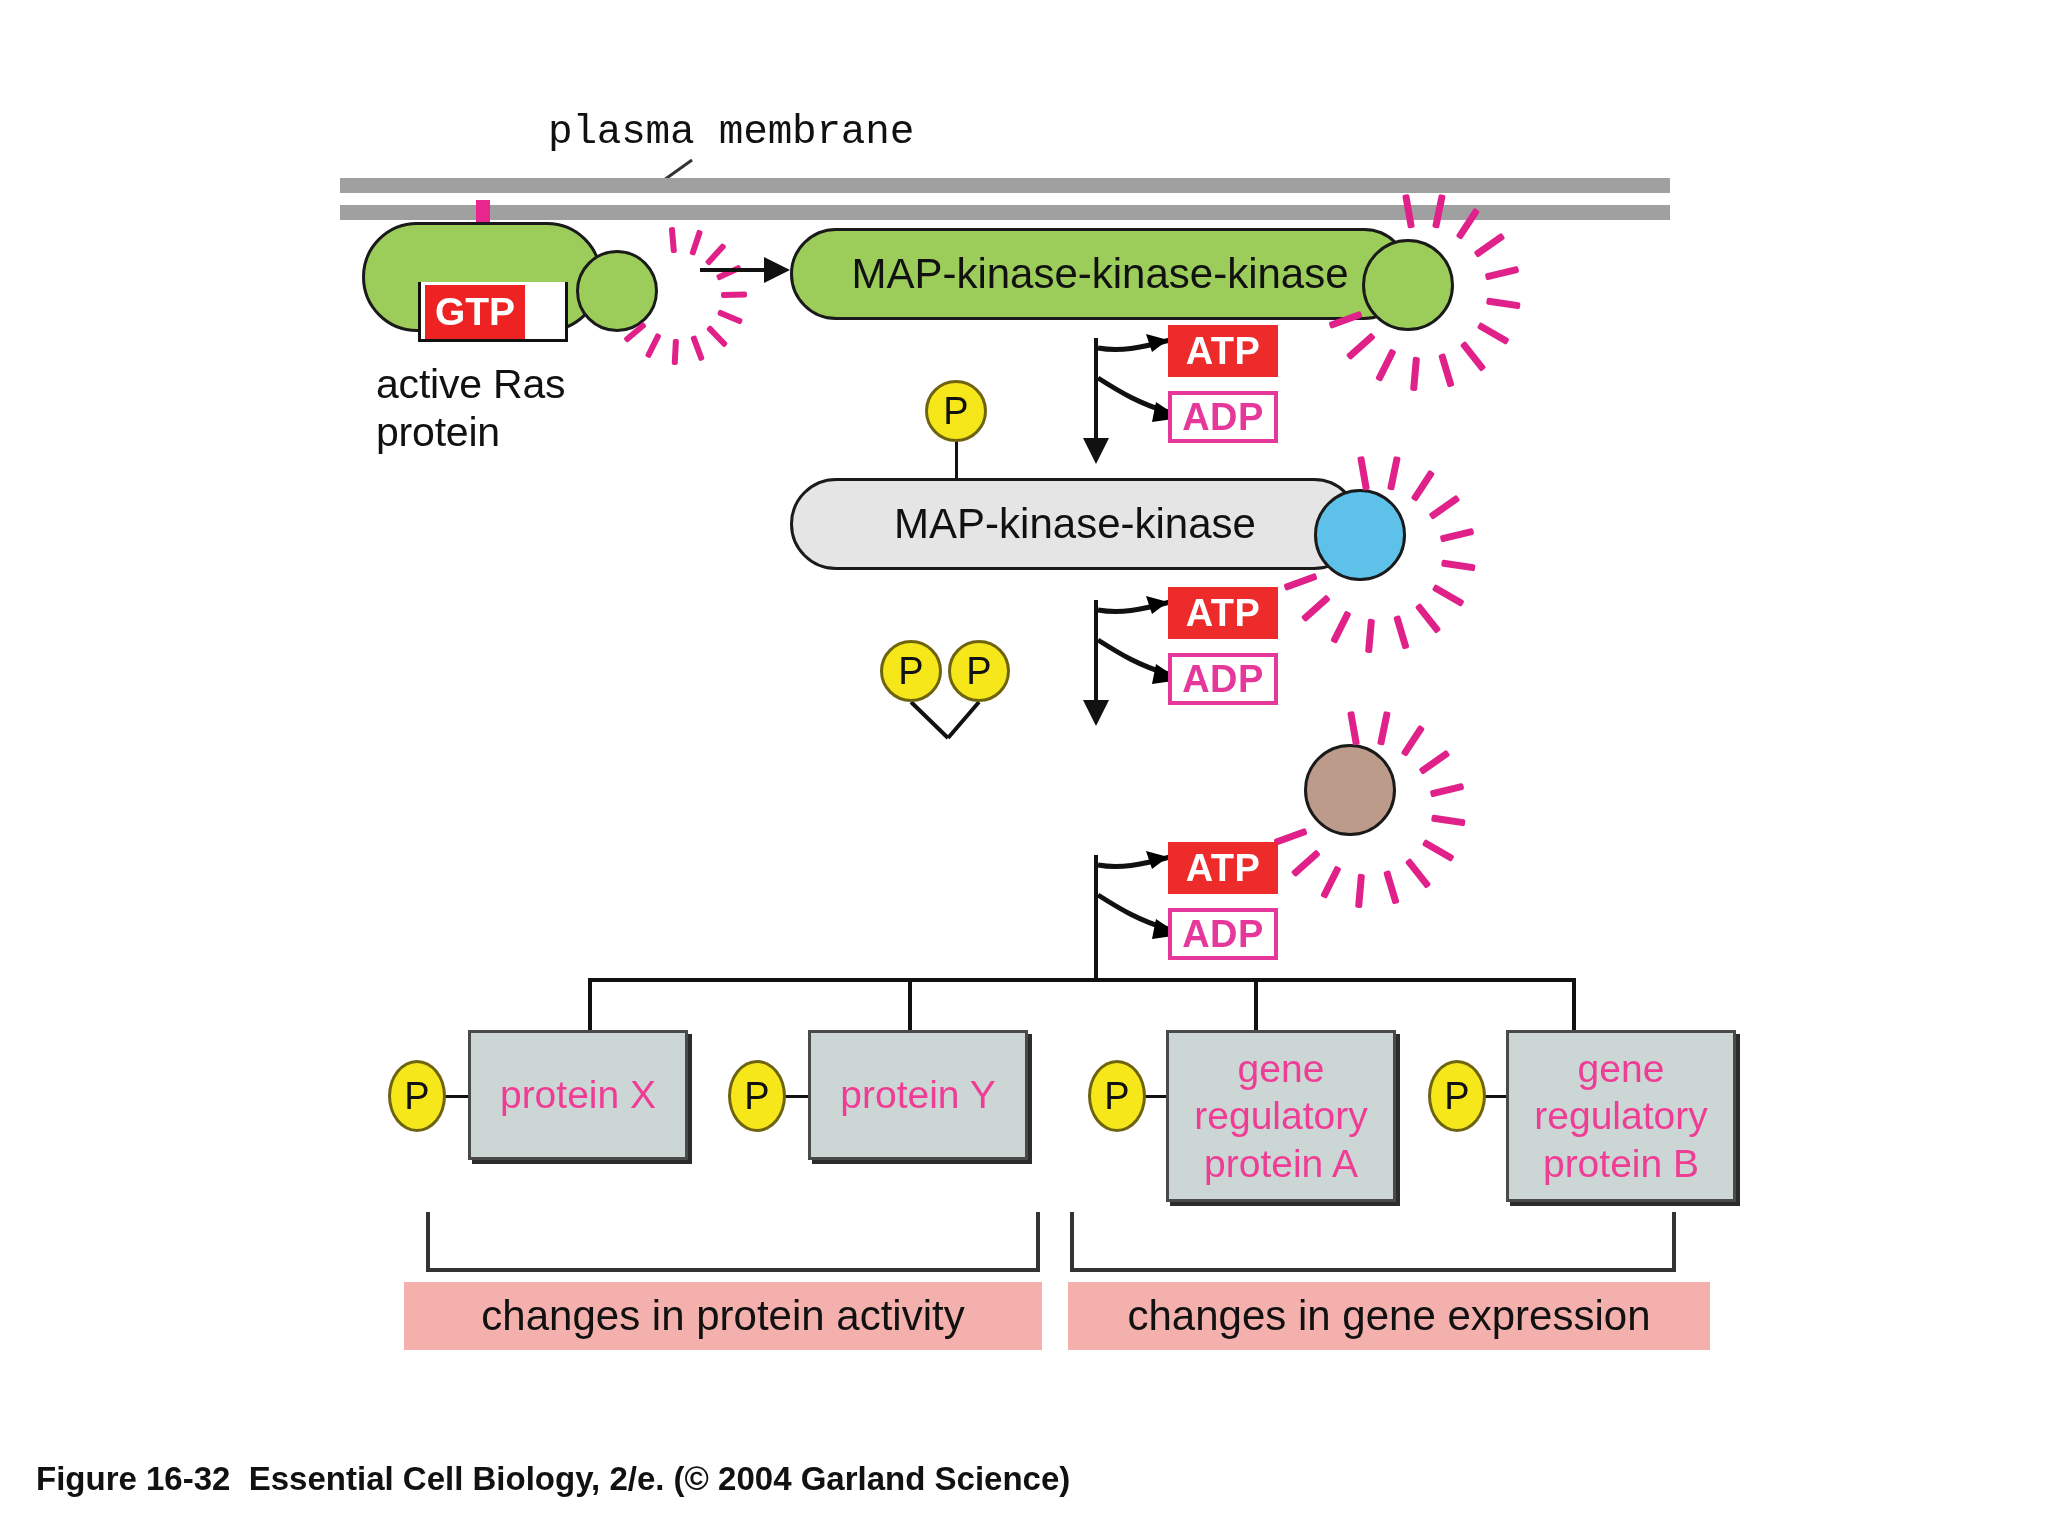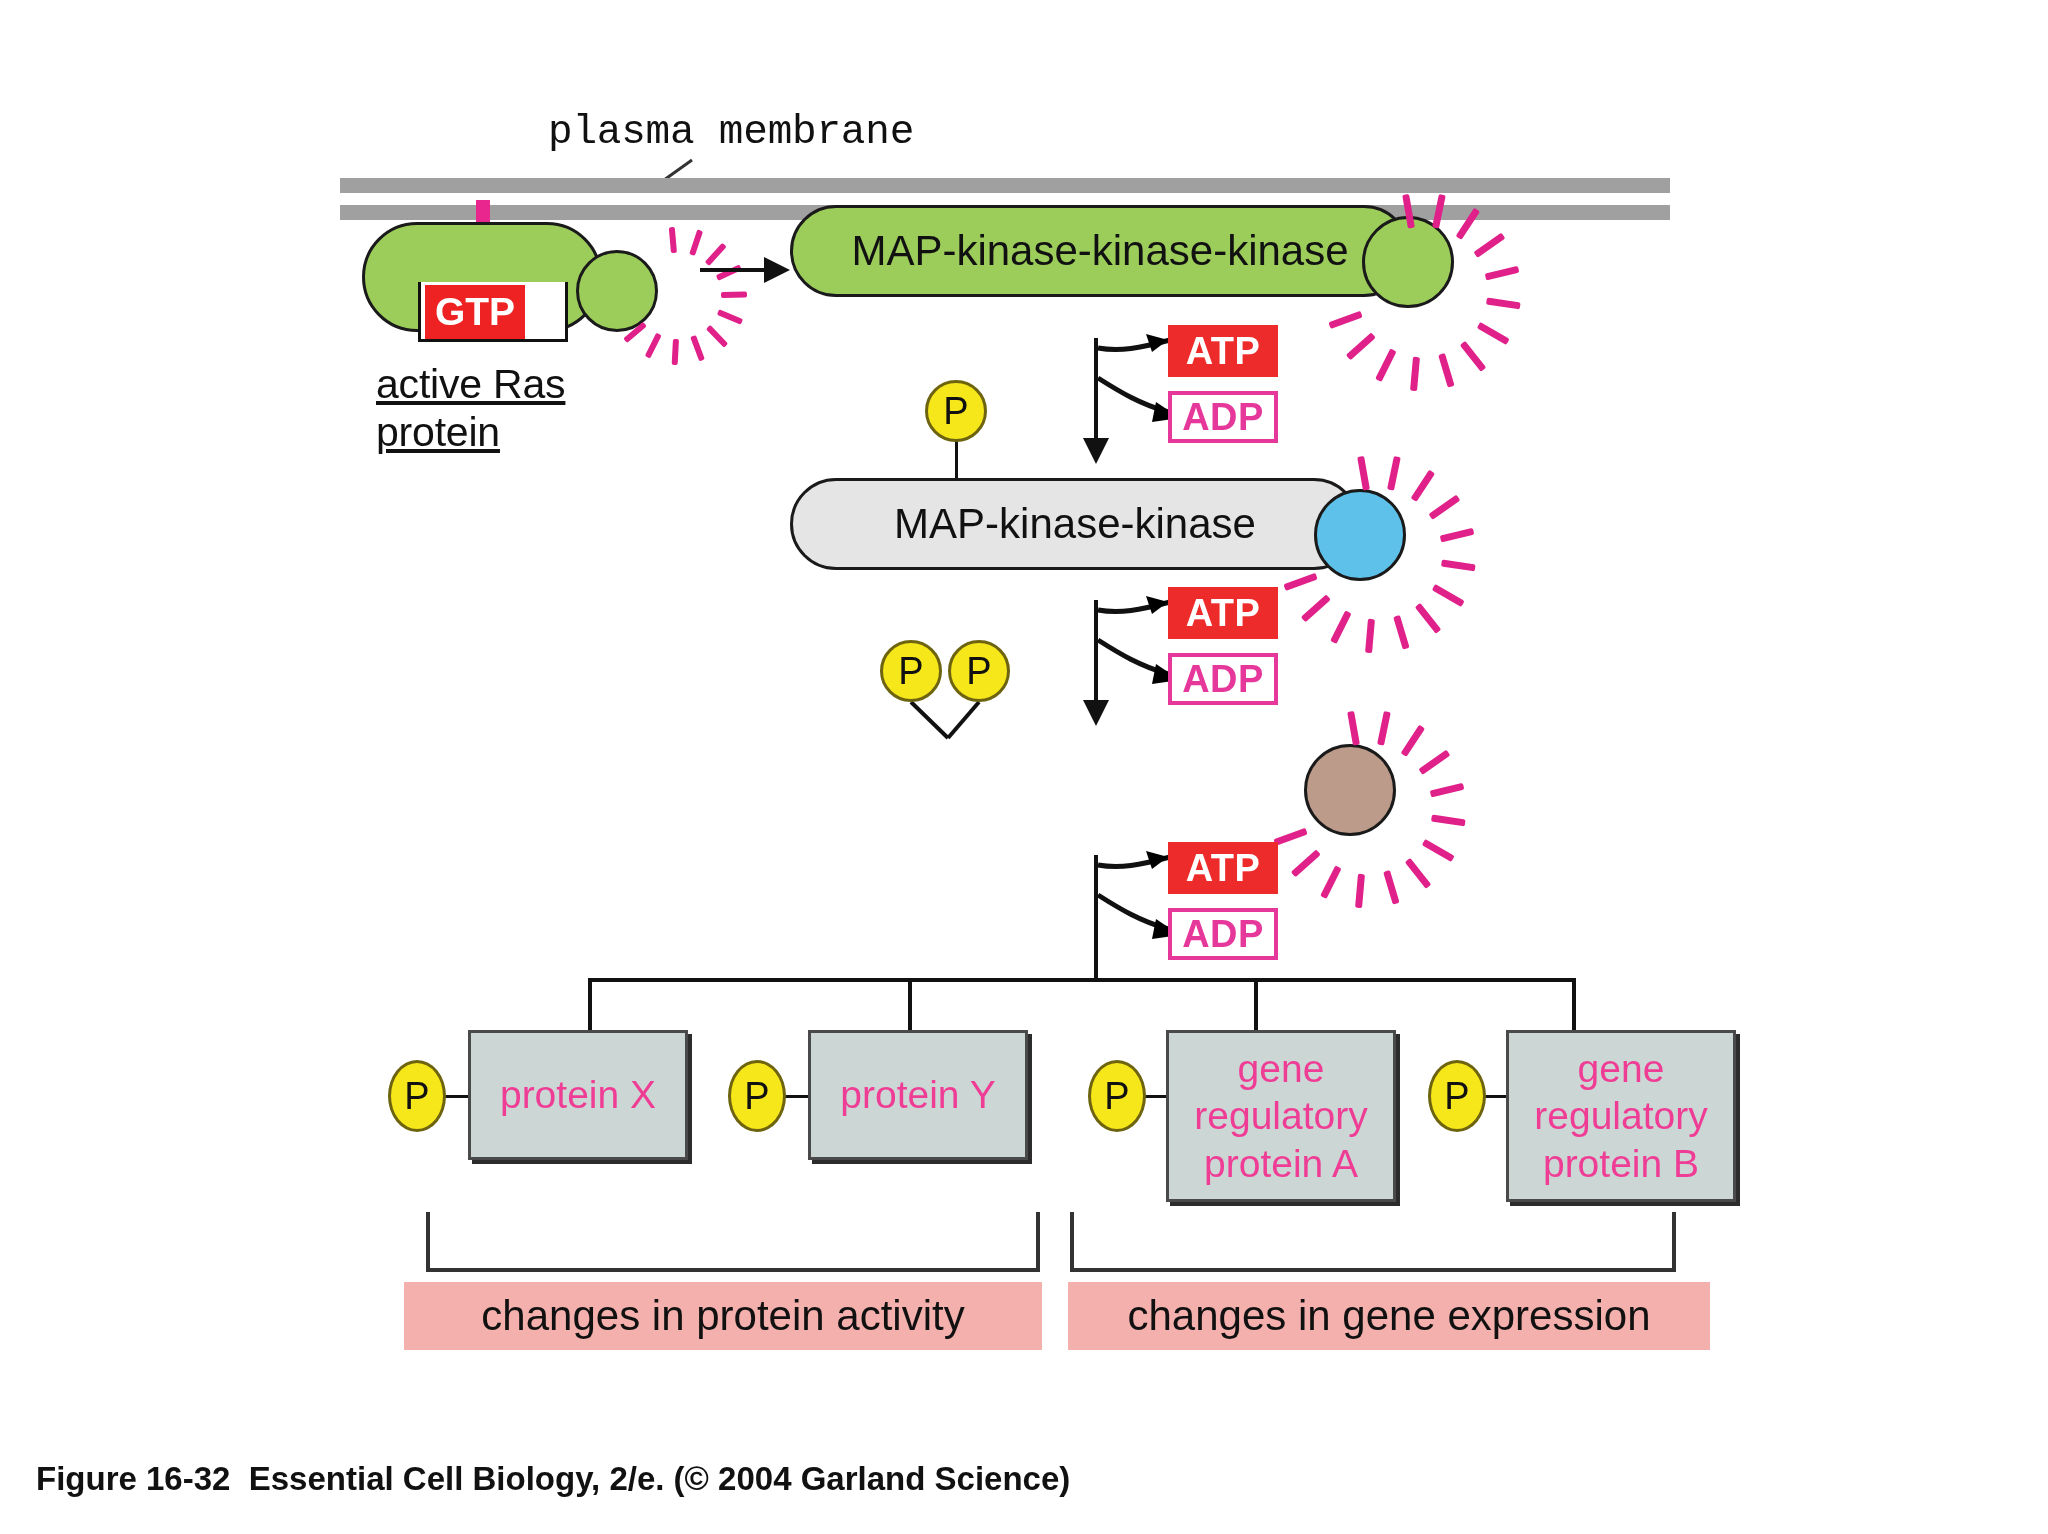--- a/index.html
+++ b/index.html
@@ -245,27 +245,27 @@
       <i style="background: rgb(224, 33, 138); width: 6px; height: 26px; left: 96.1283px; top: 34.1682px; transform: rotate(65.5deg);"></i>
       <i style="background: rgb(224, 33, 138); width: 6px; height: 26px; left: 99.9935px; top: 51.2495px; transform: rotate(89deg);"></i>
       <i style="background: rgb(224, 33, 138); width: 6px; height: 26px; left: 96.7268px; top: 68.4554px; transform: rotate(112.5deg);"></i>
       <i style="background: rgb(224, 33, 138); width: 6px; height: 26px; left: 86.8703px; top: 82.9316px; transform: rotate(136deg);"></i>
       <i style="background: rgb(224, 33, 138); width: 6px; height: 26px; left: 72.0589px; top: 92.2769px; transform: rotate(159.5deg);"></i>
       <i style="background: rgb(224, 33, 138); width: 6px; height: 26px; left: 54.7496px; top: 94.9411px; transform: rotate(183deg);"></i>
       <i style="background: rgb(224, 33, 138); width: 6px; height: 26px; left: 37.8135px; top: 90.4822px; transform: rotate(206.5deg);"></i>
       <i style="background: rgb(224, 33, 138); width: 6px; height: 26px; left: 24.0601px; top: 79.6399px; transform: rotate(230deg);"></i>
     </div>
 
-  <div class="plain-label" style="left:376px; top:360px;"><span style="white-space:pre-line;text-decoration:underline;">active Ras
+  <div class="plain-label" style="left:376px; top:360px;"><span style="white-space:pre-line;">active Ras
 protein</span></div>
 
   <div class="hline" style="left:700px; top:268px; width:66px;"></div>
   <div class="arrowhead-right" style="left:764px; top:257px;"></div>
 
-  <div class="kinase-wrap" style="left:790px; top:205px; width:680px; height:115px;text-align:center;">
+  <div class="kinase-wrap" style="left:790px; top:228px; width:680px; height:115px;text-align:center;">
     <div class="kinase-body" style="width:620px; height:92px; background:#9ccc5a;">
       <span class="kinase-label">MAP-kinase-kinase-kinase</span>
     </div>
     <div class="kinase-knob" style="left:572px; top:11px; width:92px; height:92px; background:#9ccc5a;"></div>
   </div>
   <div class="burst" style="left:1345px; top:190px; width:155px; height:170px;">
       <i style="background: rgb(224, 33, 138); width: 7px; height: 34px; left: 62.7129px; top: 3.9875px; transform: rotate(-10deg);"></i>
       <i style="background: rgb(224, 33, 138); width: 7px; height: 34px; left: 87.1441px; top: 4.34286px; transform: rotate(11.6667deg);"></i>
       <i style="background: rgb(224, 33, 138); width: 7px; height: 34px; left: 109.718px; top: 13.6933px; transform: rotate(33.3333deg);"></i>
       <i style="background: rgb(224, 33, 138); width: 7px; height: 34px; left: 127.245px; top: 30.7175px; transform: rotate(55deg);"></i>

